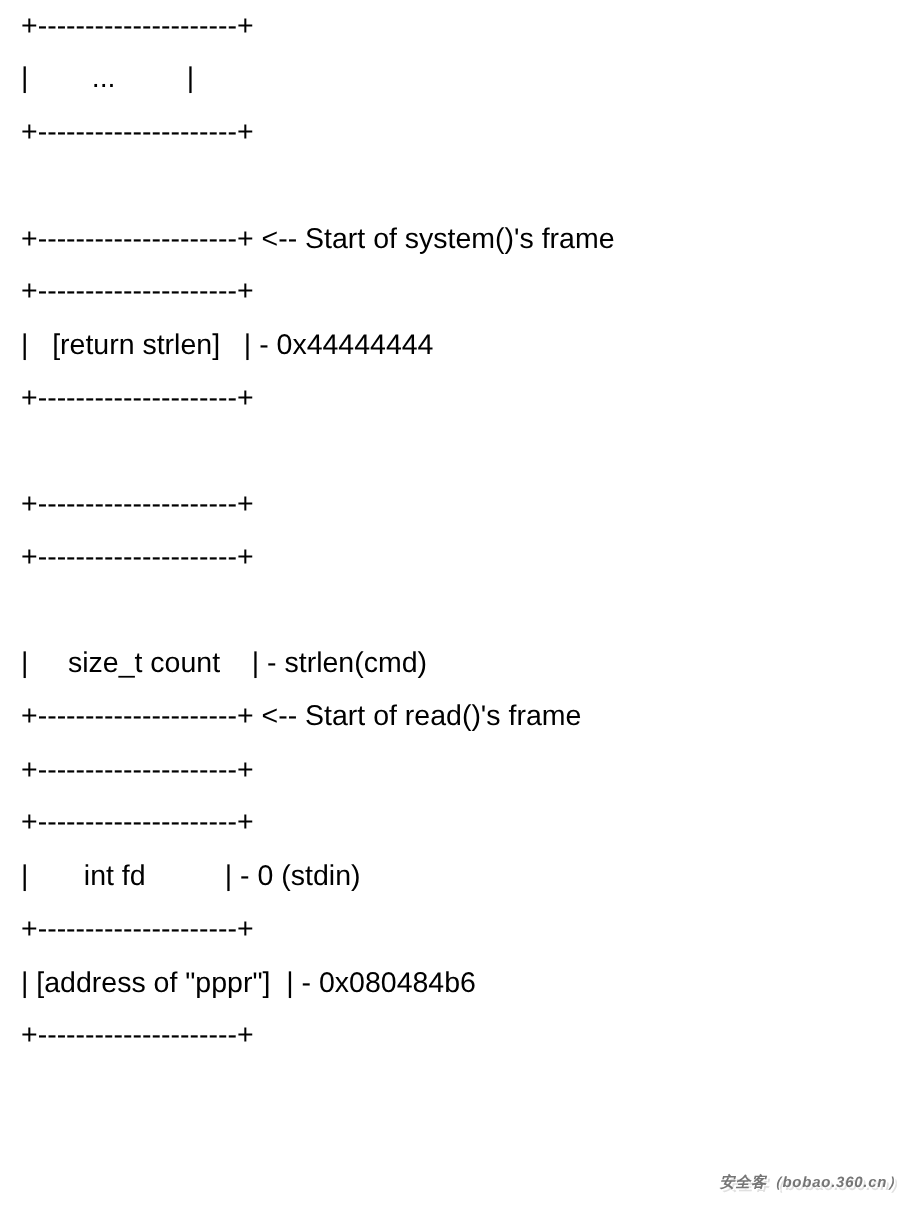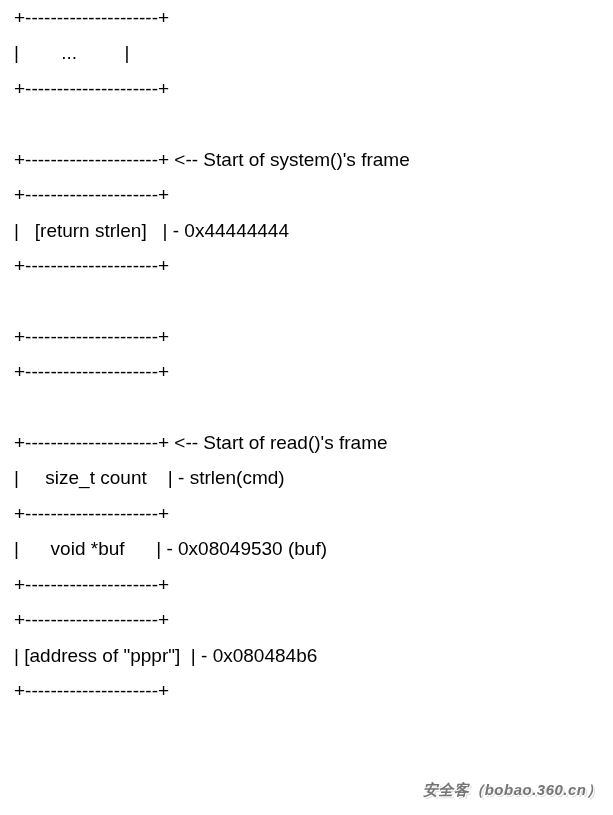--- a/index.html
+++ b/index.html
@@ -24,21 +24,21 @@
   .row {
     height: 35.43px;
     line-height: 35.43px;
     white-space: pre;
   }
   .watermark {
     position: absolute;
     top: 781px;
     right: 11px;
     font-family: "Liberation Sans", sans-serif;
-    font-size: 15px;
+    font-size: 10px;
     font-style: italic;
     font-weight: bold;
     letter-spacing: 0.5px;
     color: #757575;
     text-shadow: 1px 1px 0 #ffffff, 2px 2px 0 #e0e0e0;
     white-space: nowrap;
   }
 </style>
 </head>
 <body>
@@ -49,23 +49,23 @@
   <div class="row">+---------------------+</div>
   <div class="row"></div>
   <div class="row">+---------------------+ &lt;-- Start of system()'s frame</div>
   <div class="row">+---------------------+</div>
   <div class="row">|   [return strlen]   | - 0x44444444</div>
   <div class="row">+---------------------+</div>
   <div class="row"></div>
   <div class="row">+---------------------+</div>
   <div class="row">+---------------------+</div>
   <div class="row"></div>
+  <div class="row">|     size_t count    | - strlen(cmd)</div>
   <div class="row">+---------------------+ &lt;-- Start of read()'s frame</div>
-  <div class="row">|     size_t count    | - strlen(cmd)</div>
   <div class="row">+---------------------+</div>
-  <div class="row">|      void *buf      | - 0x08049530 (buf)</div>
   <div class="row">+---------------------+</div>
+  <div class="row">|       int fd          | - 0 (stdin)</div>
   <div class="row">+---------------------+</div>
   <div class="row">| [address of "pppr"]  | - 0x080484b6</div>
   <div class="row">+---------------------+</div>
 </div>
 
 <div class="watermark">安全客（bobao.360.cn）</div>
 
 </body></html>

